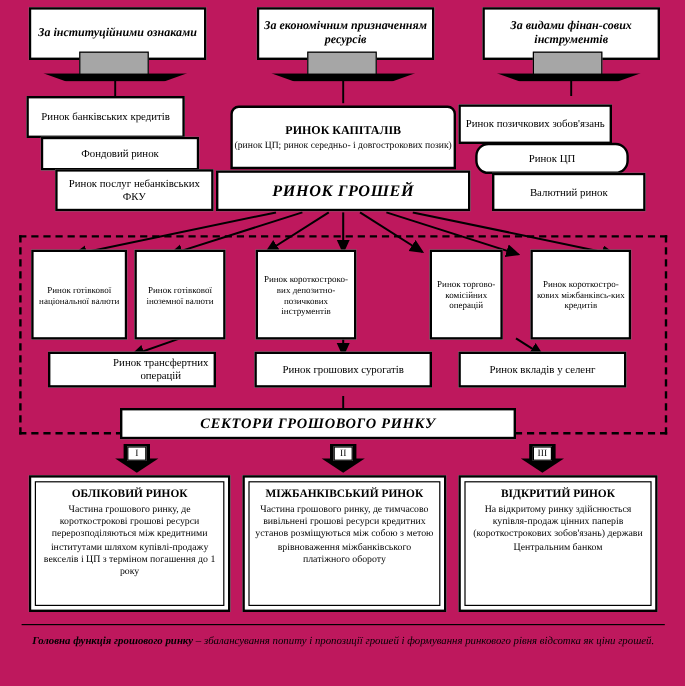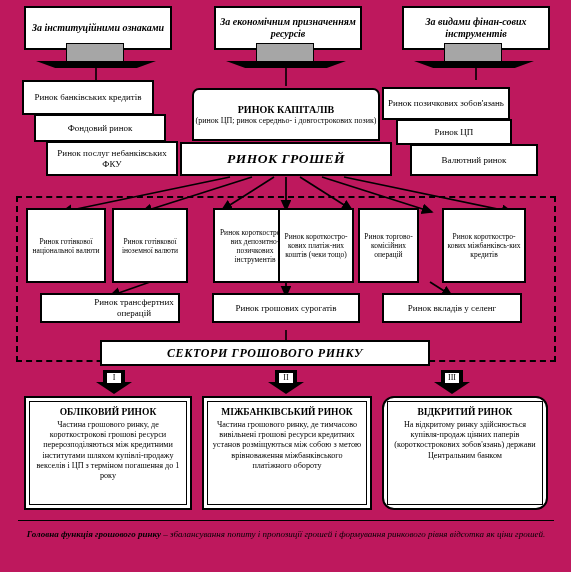--- a/index.html
+++ b/index.html
@@ -263,21 +263,21 @@
   <div class="box t-sm" style="left:34px; top:114px; width:132px; height:28px;">
     <span>Фондовий ринок</span>
   </div>
   <div class="box t-sm" style="left:46px; top:141px; width:132px; height:35px;">
     <span>Ринок послуг небанківських ФКУ</span>
   </div>
 
   <div class="box t-sm" style="left:382px; top:87px; width:128px; height:33px;">
     <span>Ринок позичкових зобов'язань</span>
   </div>
-  <div class="box t-sm" style="left:396px; top:119px; width:116px; height:26px;">
+  <div class="box t-sm" style="left:396px; top:119px; width:128px; height:26px;border-radius:11px;">
     <span>Ринок ЦП</span>
   </div>
   <div class="box t-sm" style="left:410px; top:144px; width:128px; height:32px;">
     <span>Валютний ринок</span>
   </div>
 
   <div class="box cap-box" style="left:192px; top:88px; width:188px; height:53px; flex-direction:column;">
     <span class="bold t-md">РИНОК КАПІТАЛІВ</span>
     <span class="t-xs">(ринок ЦП; ринок середньо- і довгострокових позик)</span>
   </div>
@@ -287,23 +287,20 @@
   </div>
 
   <div class="box t-xxs" style="left:26px; top:208px; width:80px; height:75px;">
     <span>Ринок готівкової національної валюти</span>
   </div>
   <div class="box t-xxs" style="left:112px; top:208px; width:76px; height:75px;">
     <span>Ринок готівкової іноземної валюти</span>
   </div>
   <div class="box t-xxs" style="left:190px; top:208px; width:84px; height:75px;margin-left:23px;">
     <span>Ринок короткостроко-вих депозитно-позичкових інструментів</span>
-  </div>
-  <div class="box t-xxs" style="left:278px; top:208px; width:76px; height:75px;">
-    <span>Ринок короткостро-кових платіж-них коштів (чеки тощо)</span>
   </div>
   <div class="box t-xxs" style="left:358px; top:208px; width:61px; height:75px;">
     <span>Ринок торгово-комісійних операцій</span>
   </div>
   <div class="box t-xxs" style="left:442px; top:208px; width:84px; height:75px;">
     <span>Ринок короткостро-кових міжбанківсь-ких кредитів</span>
   </div>
 
   <div class="box t-sm" style="left:40px; top:293px; width:140px; height:30px;padding-left:48px;">
     <span>Ринок трансфертних операцій</span>
@@ -342,21 +339,21 @@
     </div>
   </div>
 
   <div class="outer-box" style="left:202px; top:396px; width:170px; height:114px;">
     <div class="inner-box">
       <span class="hd">МІЖБАНКІВСЬКИЙ РИНОК</span>
       <span class="bd">Частина грошового ринку, де тимчасово вивільнені грошові ресурси кредитних установ розміщуються між собою з метою врівноваження міжбанківського платіжного обороту</span>
     </div>
   </div>
 
-  <div class="outer-box" style="left:382px; top:396px; width:166px; height:114px;border-radius:12px;">
+  <div class="outer-box" style="left:382px; top:396px; width:166px; height:114px;">
     <div class="inner-box">
       <span class="hd">ВІДКРИТИЙ РИНОК</span>
       <span class="bd">На відкритому ринку здійснюється купівля-продаж цінних паперів (короткострокових зобов'язань) держави Центральним банком</span>
     </div>
   </div>
 
   <div class="rule"></div>
   <div class="footer">
     <b>Головна функція грошового ринку</b><span> – збалансування попиту і пропозиції грошей і формування ринкового рівня відсотка як ціни грошей.</span>
   </div>

